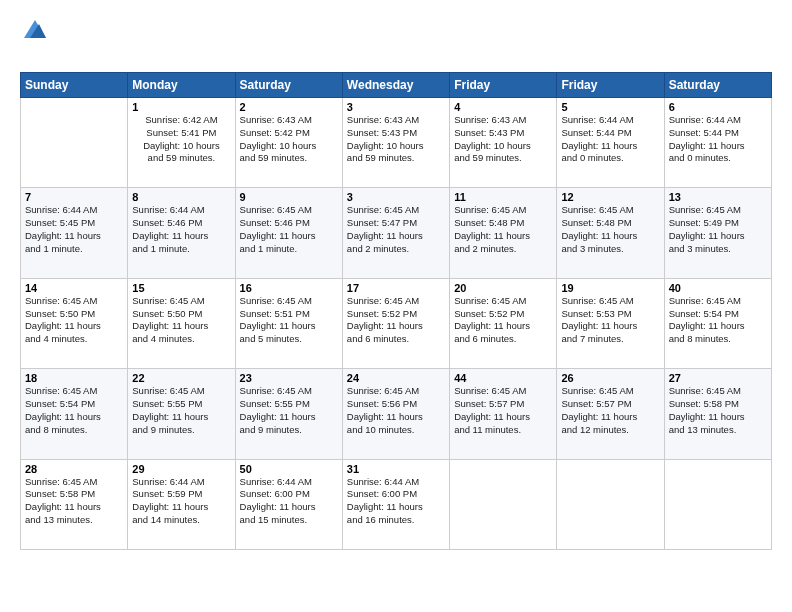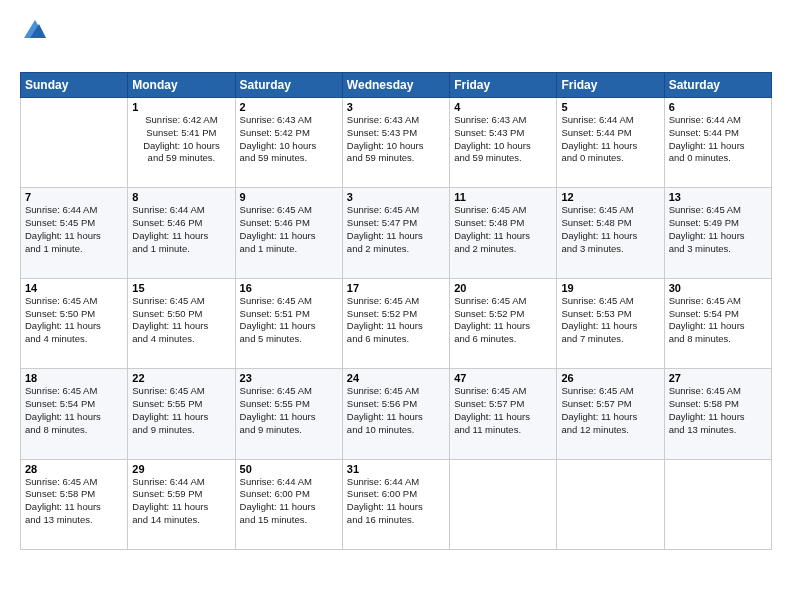--- a/index.html
+++ b/index.html
@@ -252,21 +252,21 @@
 and 6 minutes.</div>
           </td>
           <td>
             <span class="day-num">19</span>
             <div class="day-info" style="white-space: pre-line;">Sunrise: 6:45 AM
 Sunset: 5:53 PM
 Daylight: 11 hours
 and 7 minutes.</div>
           </td>
           <td>
-            <span class="day-num">30</span>
+            <span class="day-num">40</span>
             <div class="day-info" style="white-space: pre-line;">Sunrise: 6:45 AM
 Sunset: 5:54 PM
 Daylight: 11 hours
 and 8 minutes.</div>
           </td>
         </tr>
         <tr>
           <td>
             <span class="day-num">18</span>
             <div class="day-info" style="white-space: pre-line;">Sunrise: 6:45 AM
@@ -289,21 +289,21 @@
 and 9 minutes.</div>
           </td>
           <td>
             <span class="day-num">24</span>
             <div class="day-info" style="white-space: pre-line;">Sunrise: 6:45 AM
 Sunset: 5:56 PM
 Daylight: 11 hours
 and 10 minutes.</div>
           </td>
           <td>
-            <span class="day-num">47</span>
+            <span class="day-num">44</span>
             <div class="day-info" style="white-space: pre-line;">Sunrise: 6:45 AM
 Sunset: 5:57 PM
 Daylight: 11 hours
 and 11 minutes.</div>
           </td>
           <td>
             <span class="day-num">26</span>
             <div class="day-info" style="white-space: pre-line;">Sunrise: 6:45 AM
 Sunset: 5:57 PM
 Daylight: 11 hours

